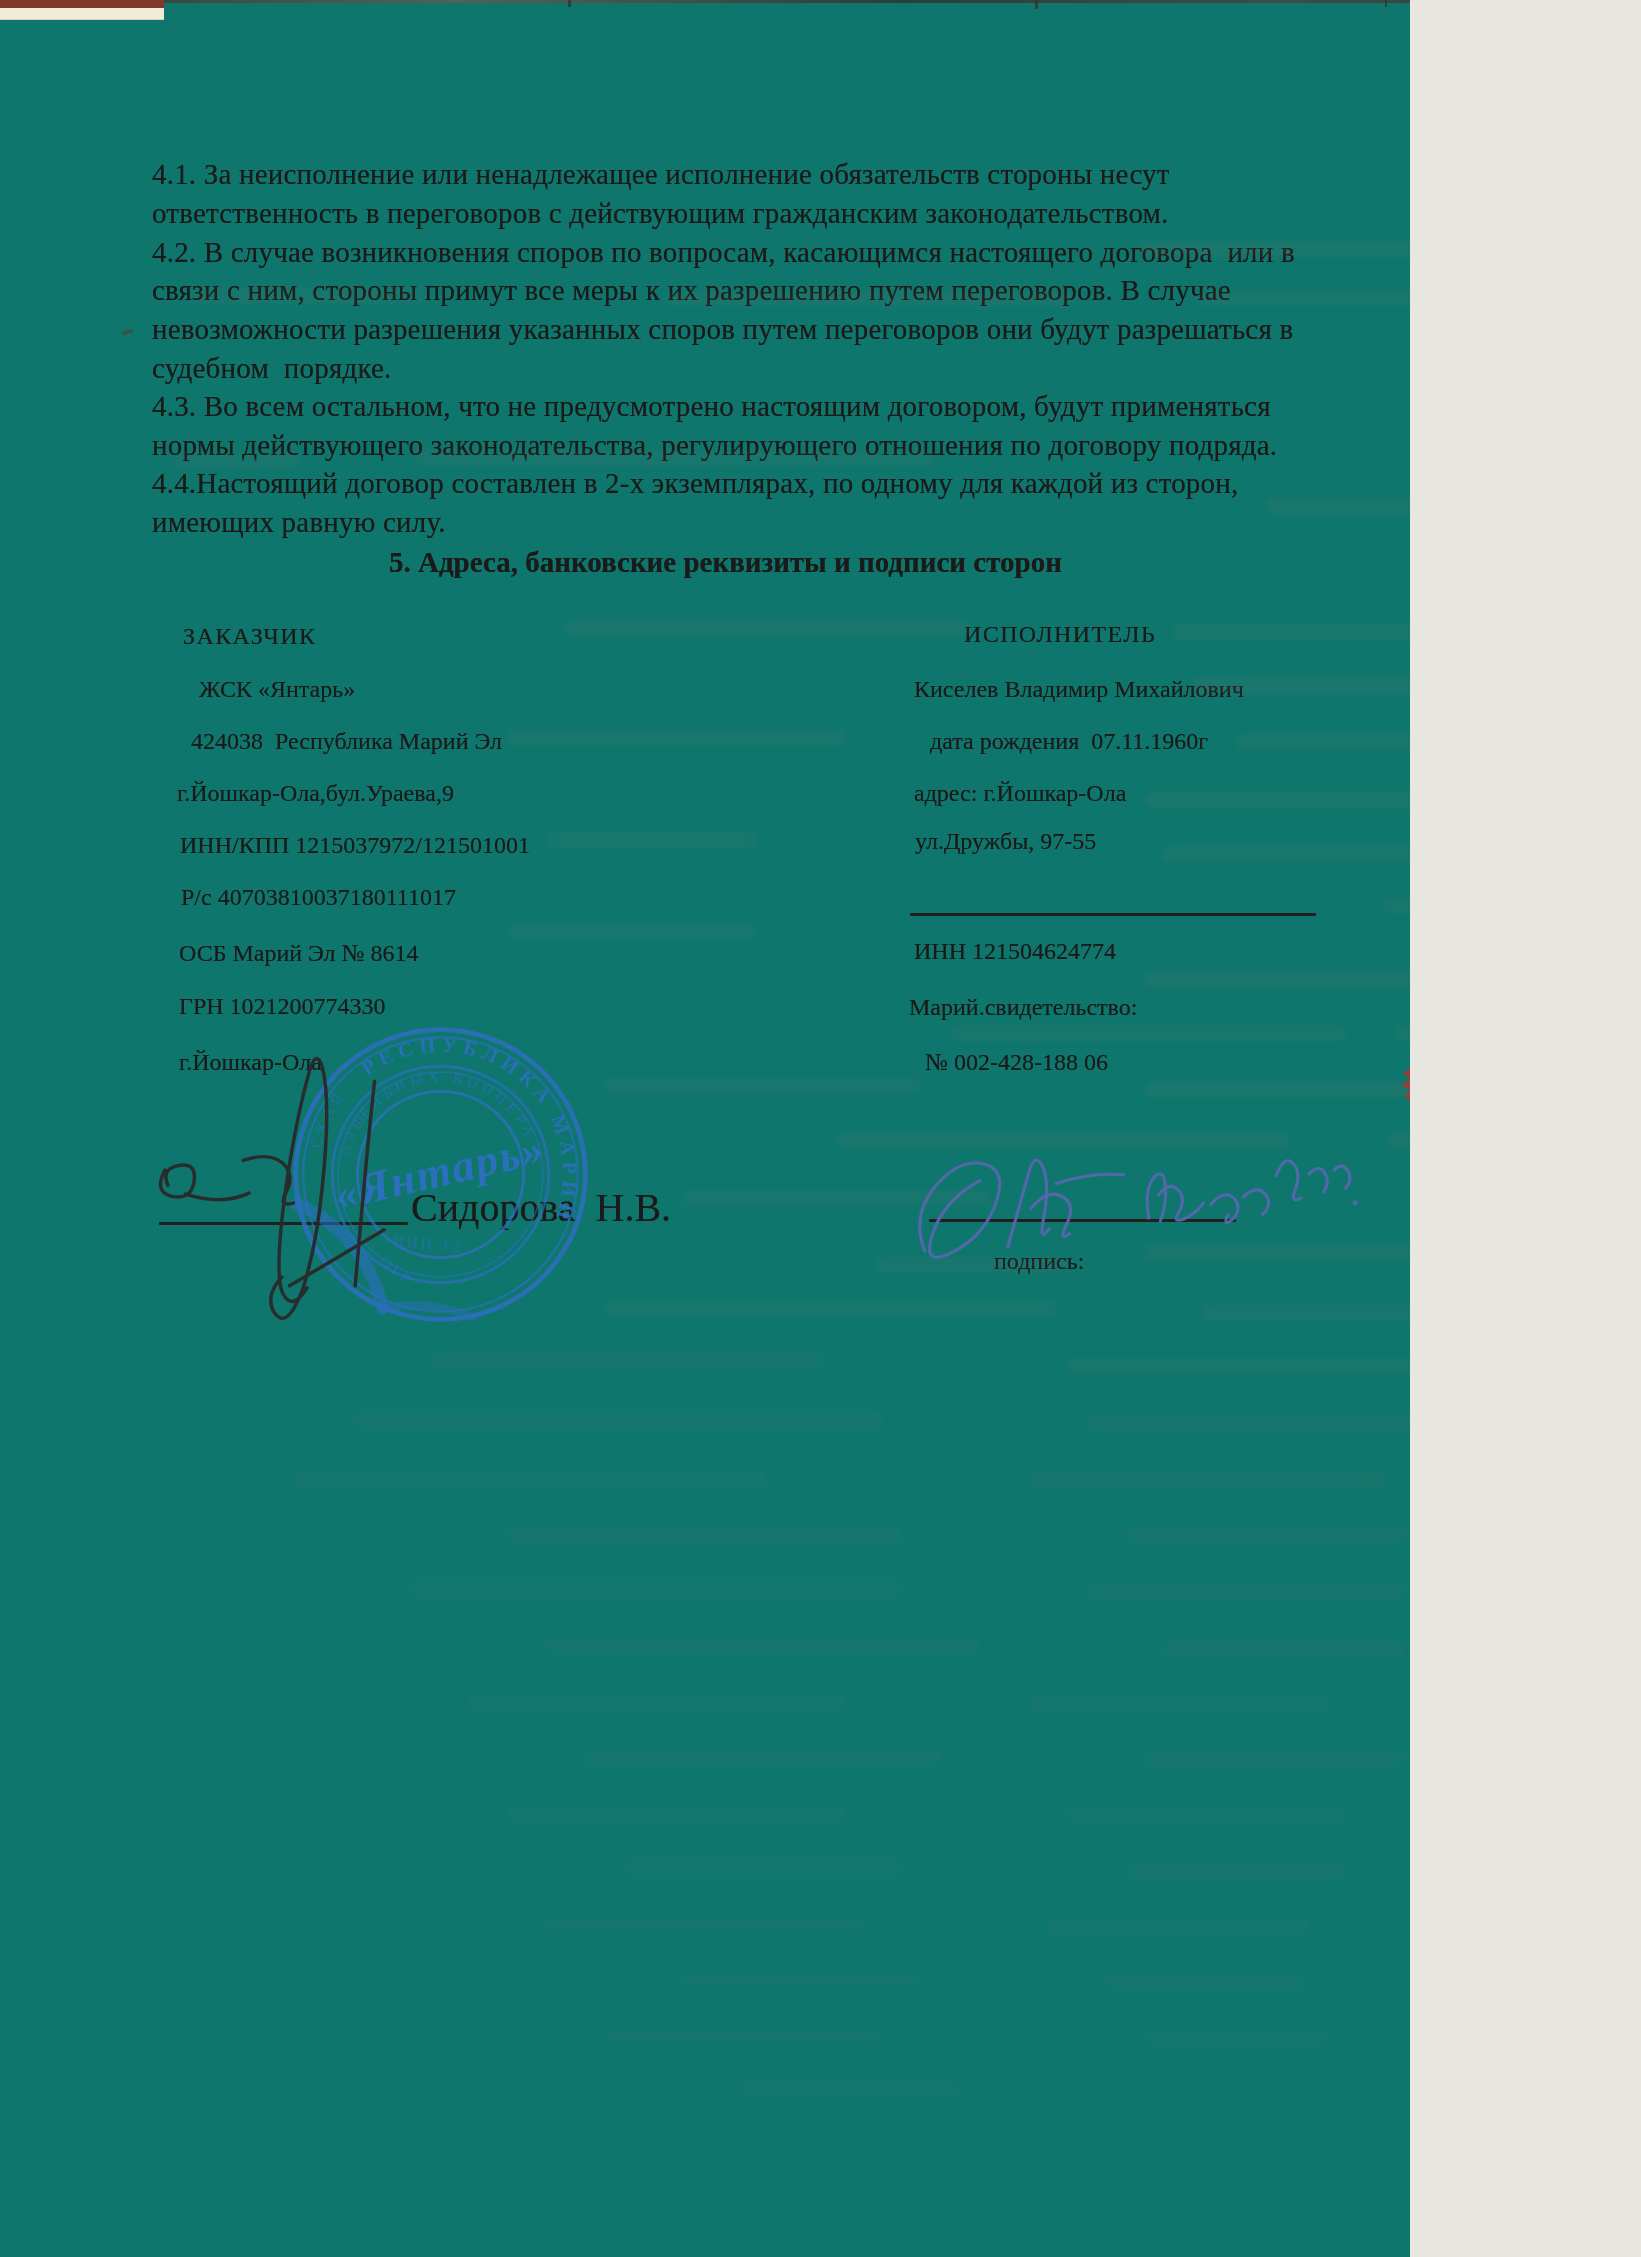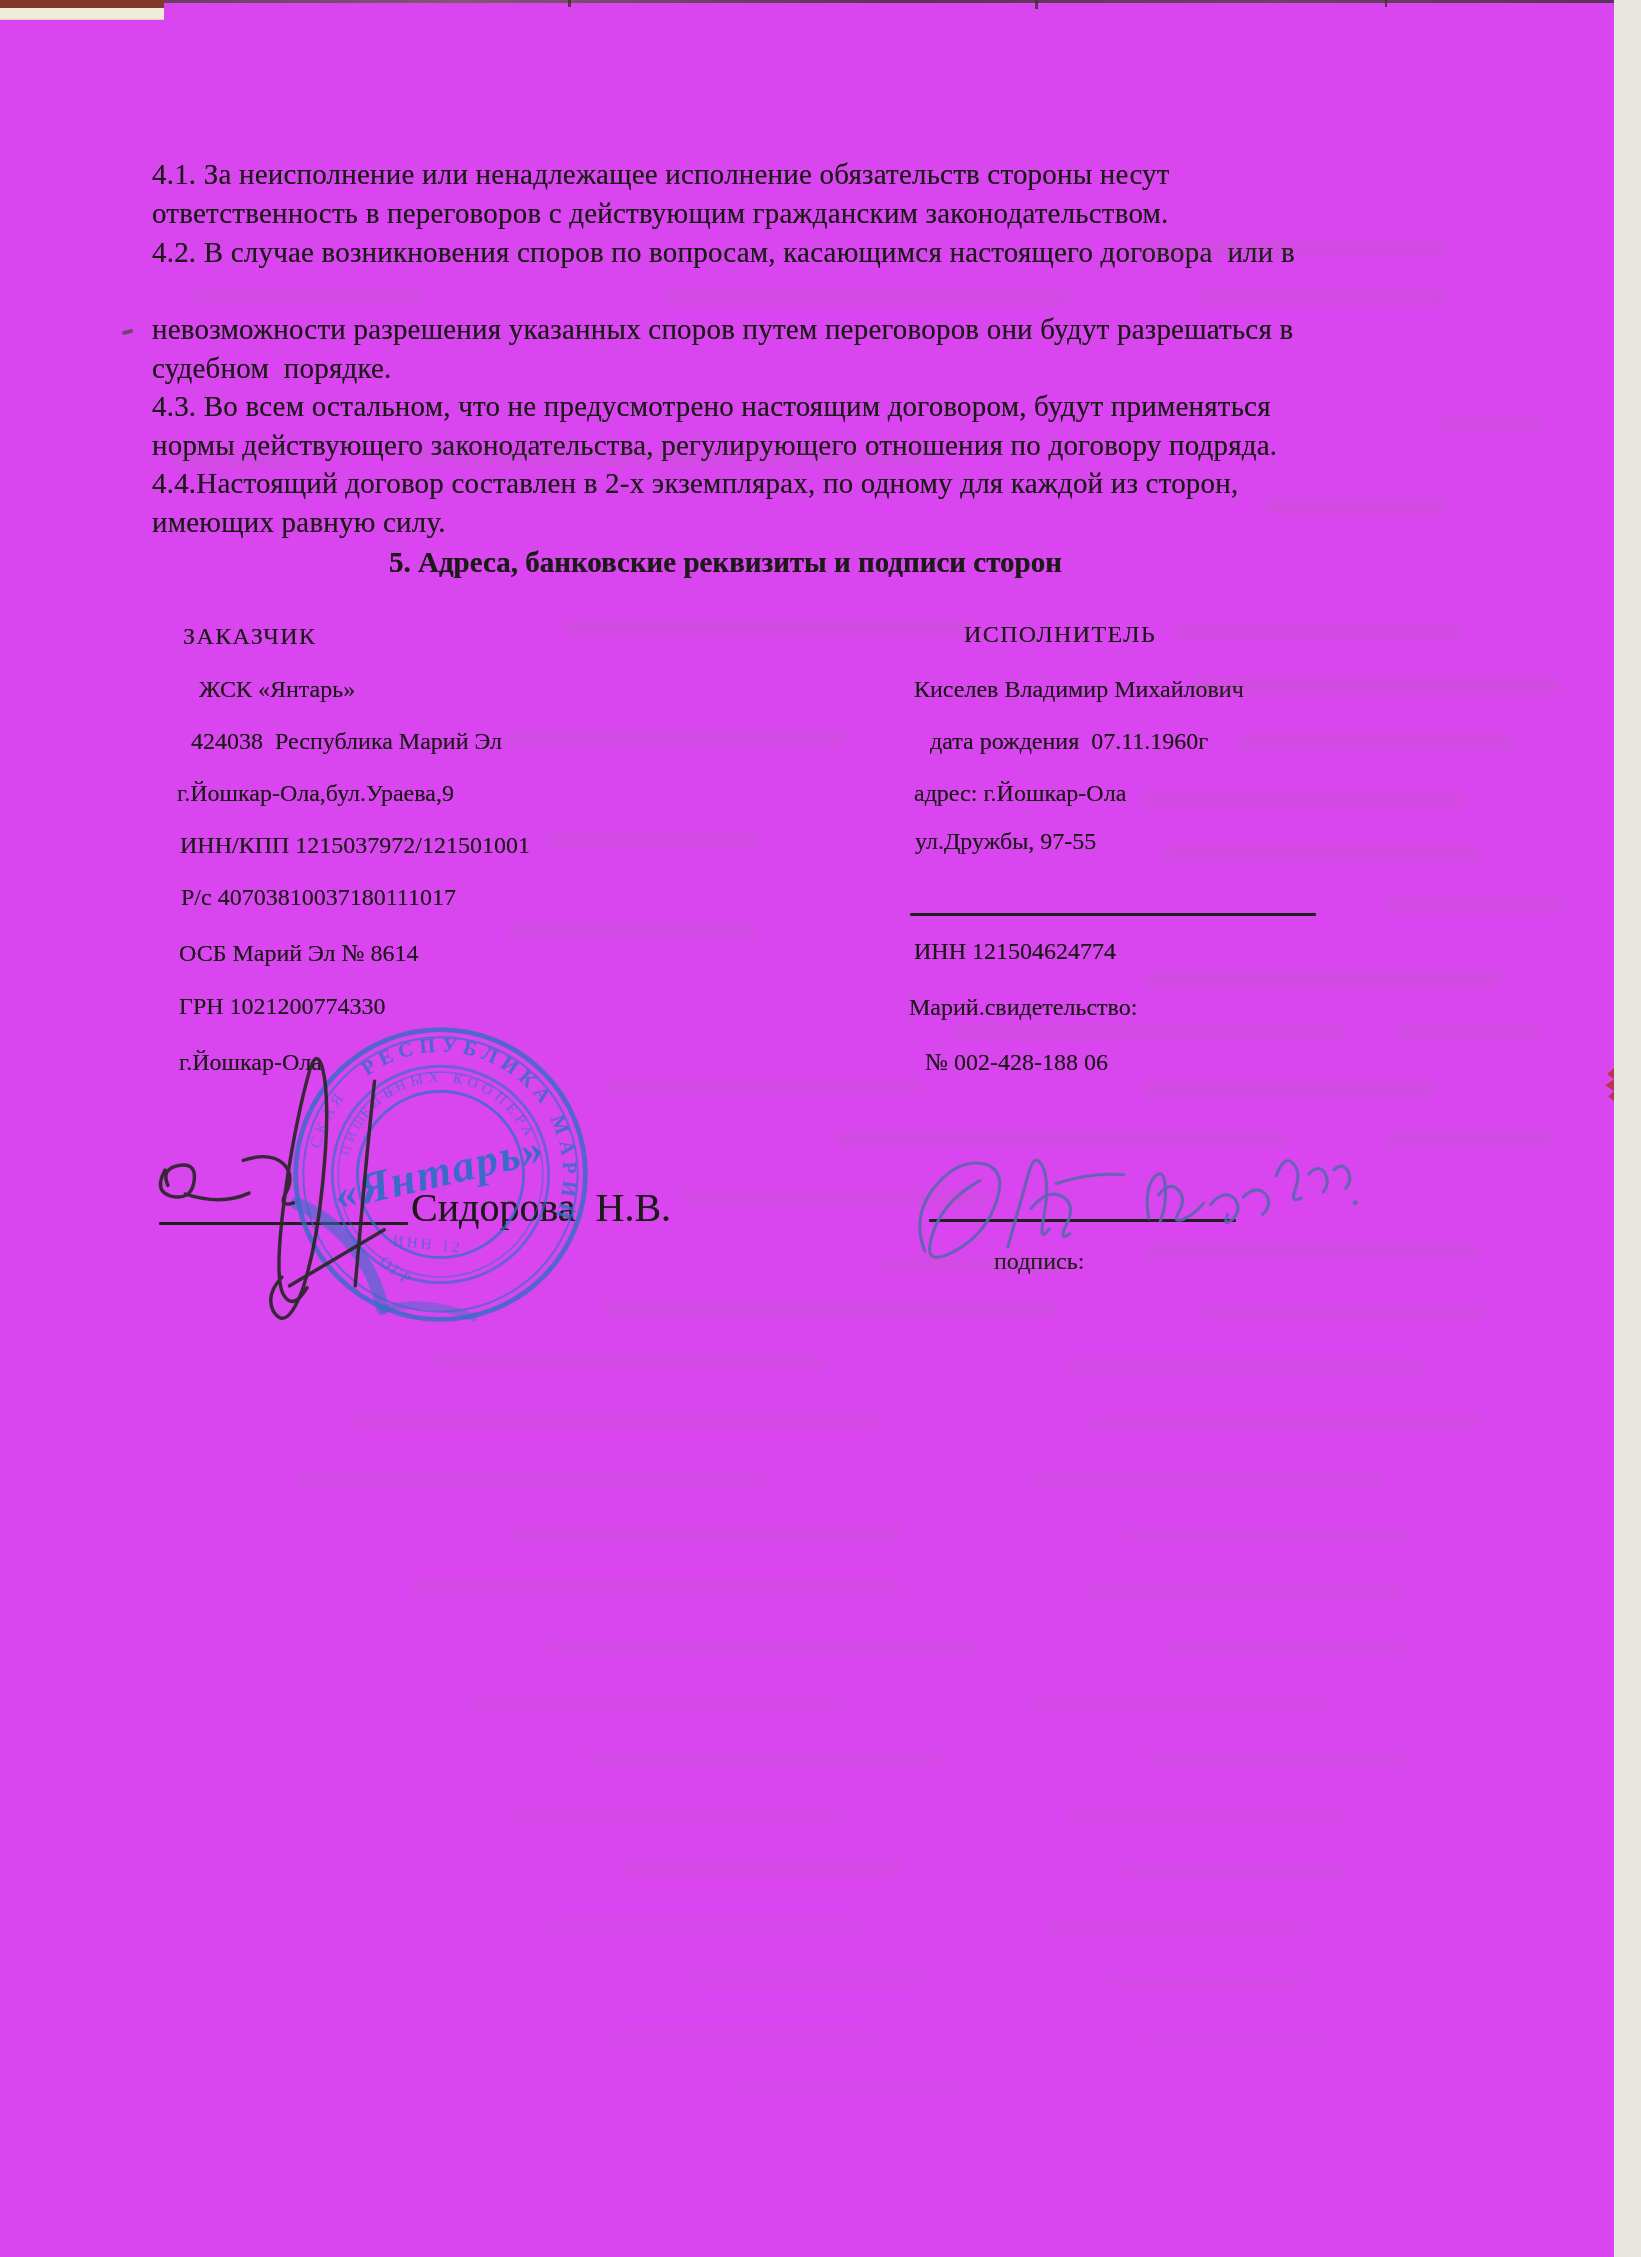--- a/index.html
+++ b/index.html
@@ -1,18 +1,18 @@
 <!DOCTYPE html>
 <html><head>
 <meta charset="utf-8">
 <style>
   html,body{margin:0;padding:0;background:#e8e6e0;}
   .page{
-    position:relative; width:1614px; height:2257px;
-    background:#d946ef; overflow:hidden;
+    position:relative; width:1410px; height:2257px;
+    background:#0f766e; overflow:hidden;
     font-family:"Liberation Serif", serif; color:#1c1a18;
   }
   
   .top-hairline{position:absolute;left:0;top:0;width:1641px;height:2.9px;
     background:linear-gradient(to right,#6a4a3a 0%,#473a31 10%,#6a5a4a 28%,#332c26 55%,#4a4038 78%,#2e2a26 100%);
     opacity:.75;}
   .corner-red{position:absolute;left:0;top:0;width:164px;height:7.7px;background:#83362a;}
   .corner-cream{position:absolute;left:0;top:7.7px;width:164px;height:11.6px;background:#f0ead8;border-bottom:1px solid #ddd3ba;}
   .edge-tick{position:absolute;top:0;background:#3a322b;opacity:.8;}
   .margin-dash{position:absolute;left:122px;top:330px;width:10.6px;height:3.9px;background:#4a4540;transform:rotate(-14deg);opacity:.75;border-radius:1.9px;}
@@ -44,20 +44,21 @@
   <div class="corner-cream"></div>
   <div class="edge-tick" style="left:568px;width:2.9px;height:6.8px;"></div>
   <div class="edge-tick" style="left:1035px;width:2.9px;height:8.7px;"></div>
   <div class="edge-tick" style="left:1385px;width:1.9px;height:6.8px;"></div>
   <div class="margin-dash"></div>
   <div class="red-mark"></div>
 
   <div class="bline" style="top:155px">4.1. За неисполнение или ненадлежащее исполнение обязательств стороны несут</div>
   <div class="bline" style="top:194px">ответственность в переговоров с действующим гражданским законодательством.</div>
   <div class="bline" style="top:233px">4.2. В случае возникновения споров по вопросам, касающимся настоящего договора  или в</div>
+  <div class="bline" style="top:271px">связи с ним, стороны примут все меры к их разрешению путем переговоров. В случае</div>
   <div class="bline" style="top:310px">невозможности разрешения указанных споров путем переговоров они будут разрешаться в</div>
   <div class="bline" style="top:349px">судебном  порядке.</div>
   <div class="bline" style="top:387px">4.3. Во всем остальном, что не предусмотрено настоящим договором, будут применяться</div>
   <div class="bline" style="top:426px">нормы действующего законодательства, регулирующего отношения по договору подряда.</div>
   <div class="bline" style="top:464px">4.4.Настоящий договор составлен в 2-х экземплярах, по одному для каждой из сторон,</div>
   <div class="bline" style="top:503px">имеющих равную силу.</div>
 
   <div class="heading">5. Адреса, банковские реквизиты и подписи сторон</div>
 
   <div class="cline ctitle" style="left:183px;top:623px">ЗАКАЗЧИК</div>

